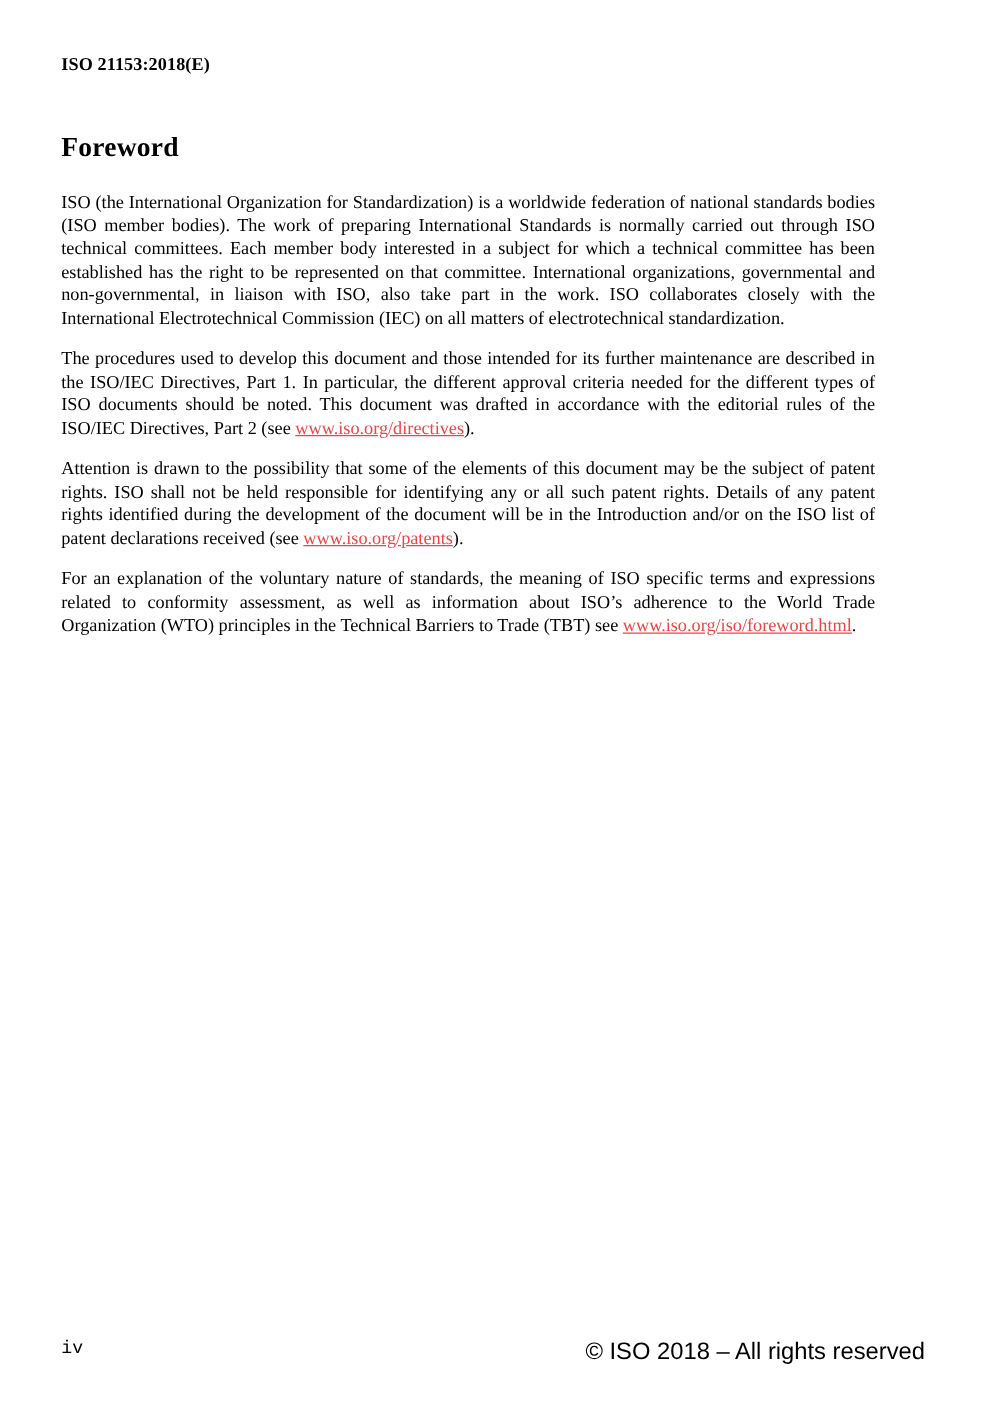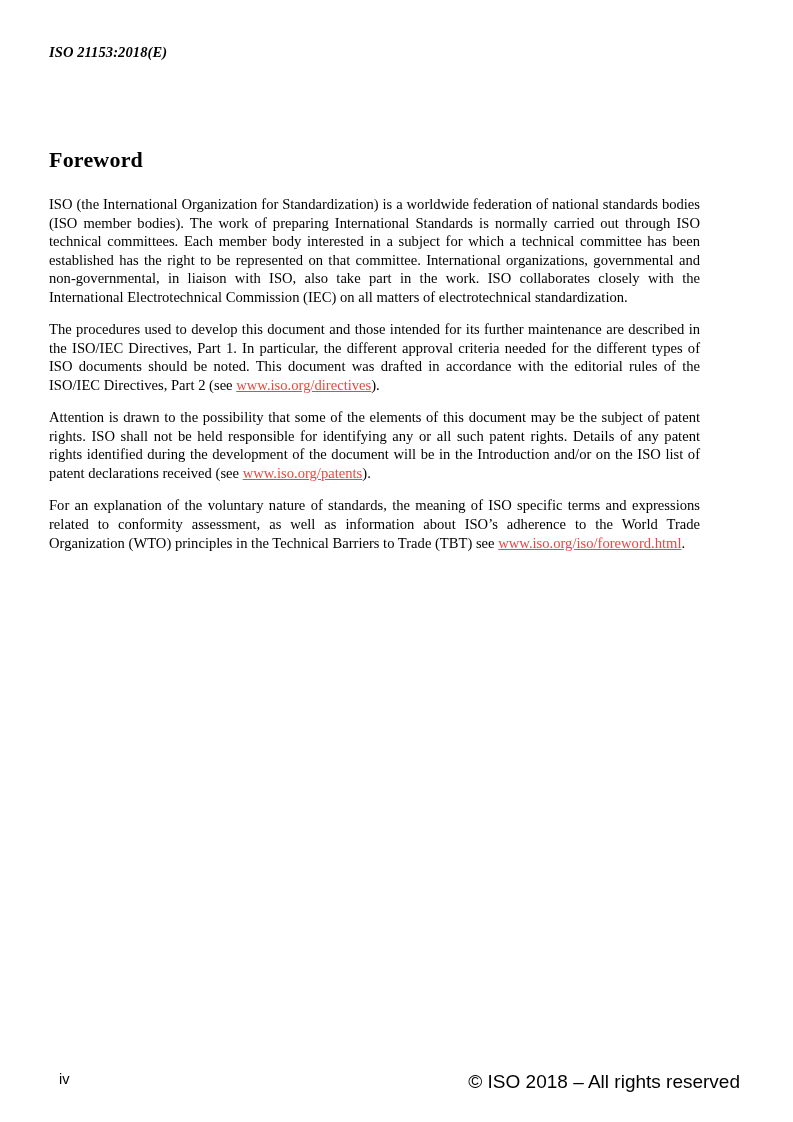--- a/index.html
+++ b/index.html
@@ -18,28 +18,26 @@
     overflow: hidden;
   }
   .header-id {
     position: absolute;
     top: 44px;
     left: 49px;
     font-family: "Liberation Serif", serif;
     font-weight: bold;
     font-size: 14.5px;
     letter-spacing: 0.1px;
-    font-style: italic;
   }
   .content {
     position: absolute;
     left: 49px;
     top: 105px;
     width: 651px;
-    margin-top: 42px;
   }
   h1.foreword {
     font-family: "Liberation Serif", serif;
     font-weight: bold;
     font-size: 22px;
     margin: 0 0 22px 0;
     letter-spacing: 0.2px;
   }
   p.body-par {
     font-family: "Liberation Serif", serif;
@@ -62,23 +60,23 @@
   }
   .footer {
     position: absolute;
     left: 49px;
     right: 49px;
     bottom: 33px;
     height: 18px;
   }
   .footer-page {
     position: absolute;
-    left: 10px;
+    left: 0;
     top: 0;
-    font-family: Liberation Sans, sans-serif;
+    font-family: Liberation Mono, monospace;
     font-size: 14.5px;
   }
   .footer-copy {
     position: absolute;
     right: 4px;
     top: 0;
     font-family: Liberation Sans, sans-serif;
     font-size: 19px;
   }
 </style>

